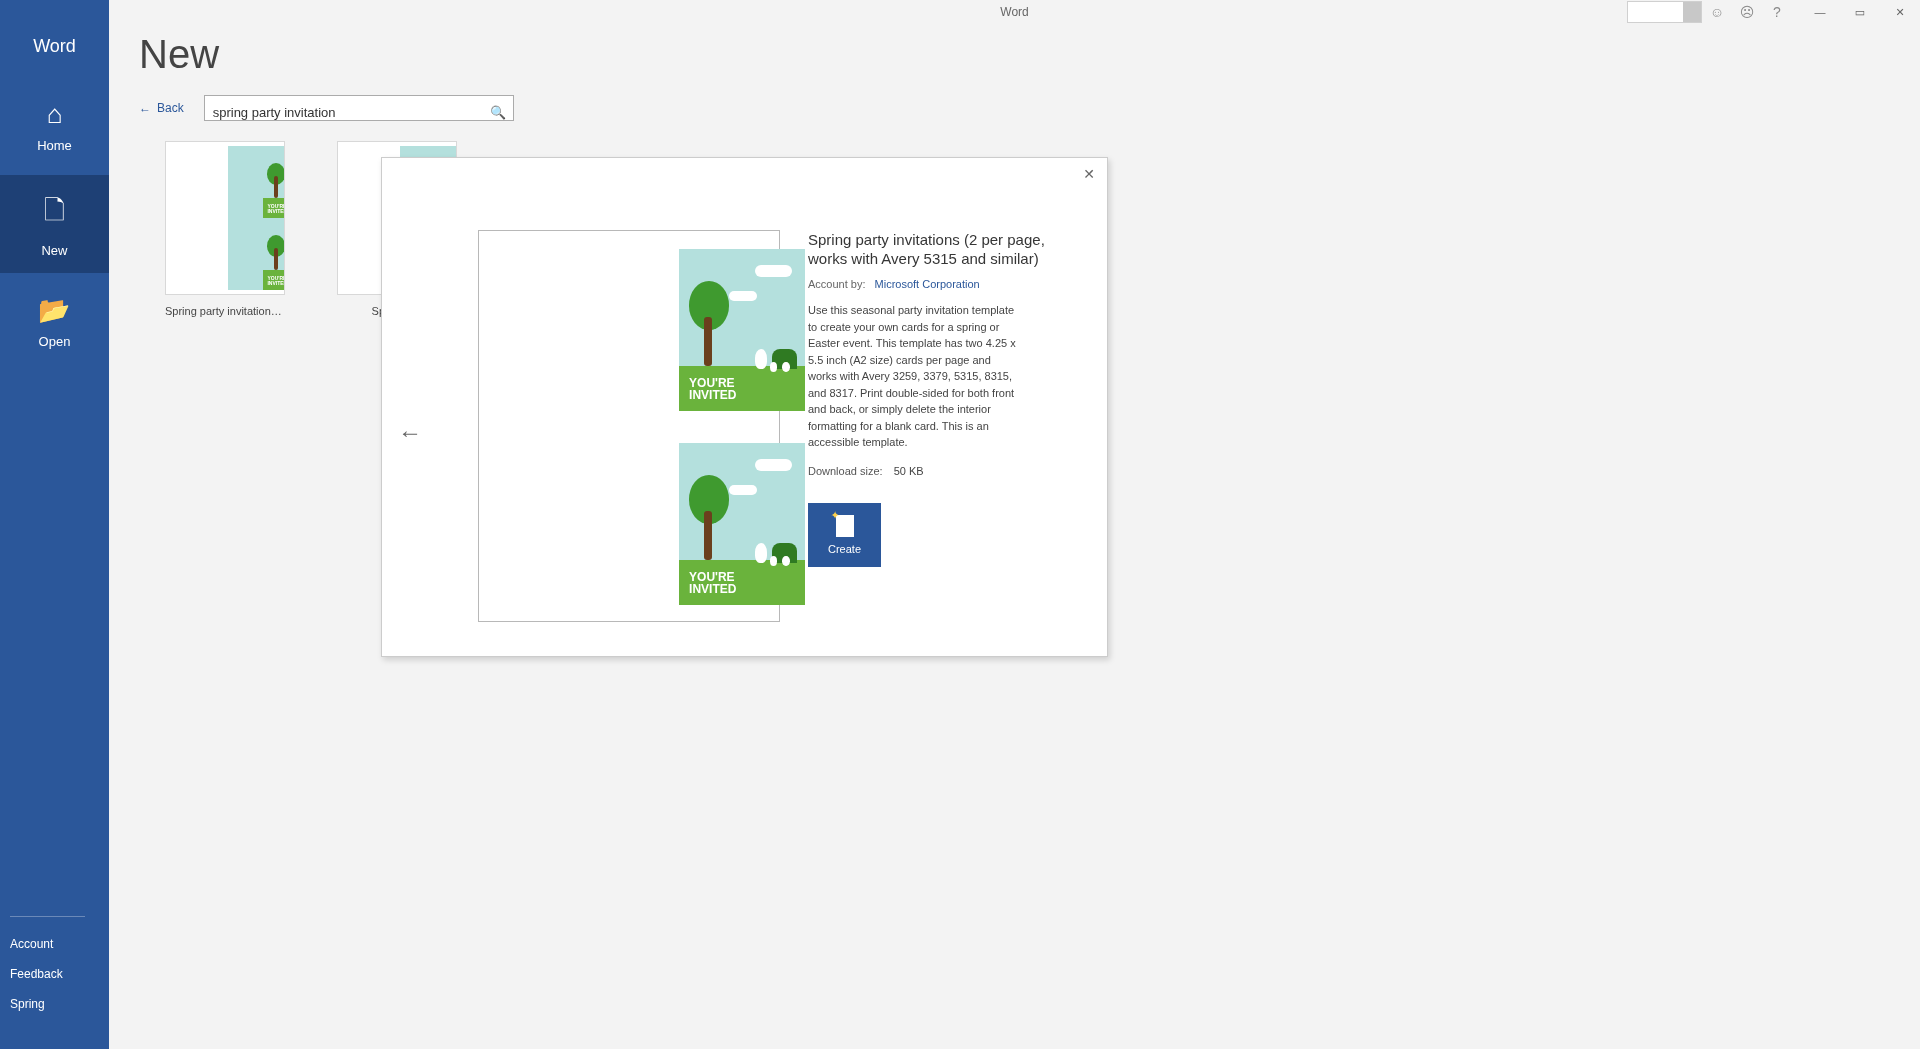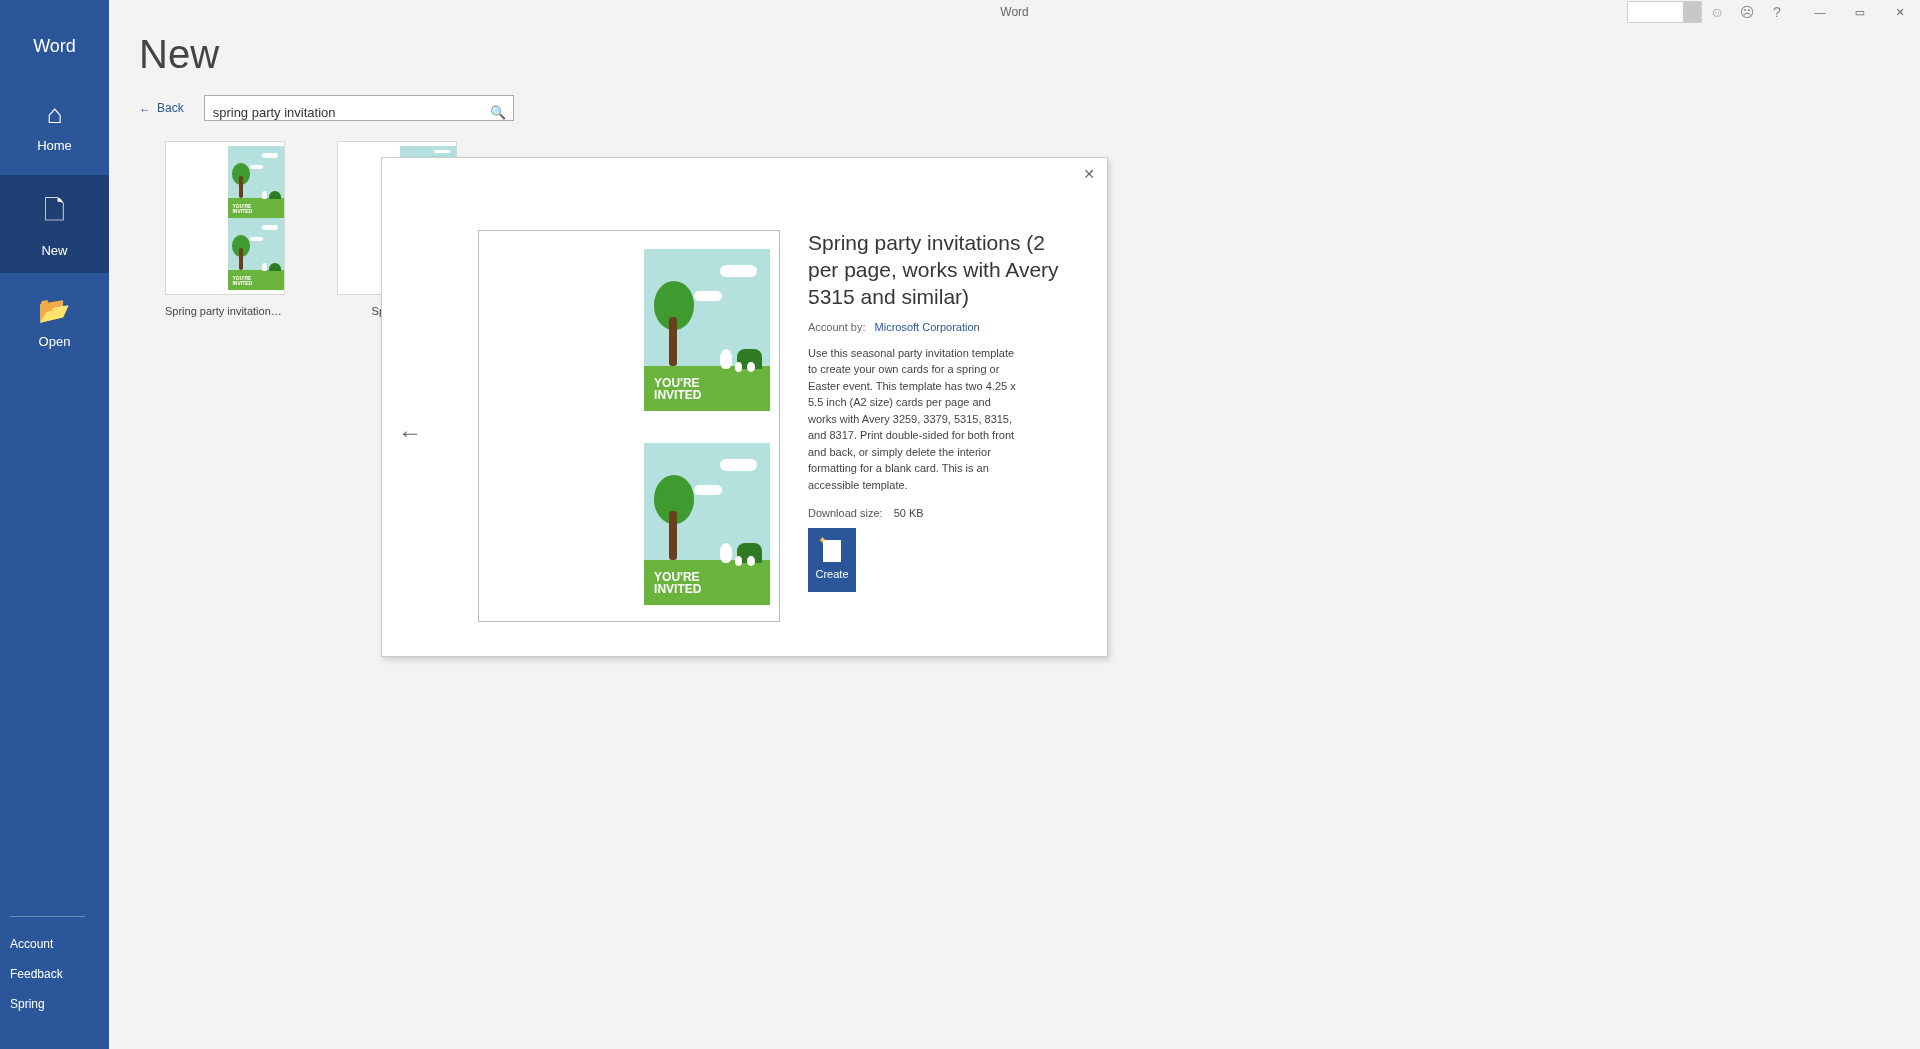--- a/index.html
+++ b/index.html
@@ -51,32 +51,32 @@
 .modal-shadow { position: absolute; left: 381px; top: 157px; width: 727px; height: 500px; background: #fff; border: 1px solid #cccccc; box-shadow: 2px 3px 6px rgba(0,0,0,0.15); }
 .modal-close { position: absolute; top: 8px; right: 12px; color: #666; font-size: 14px; }
 .modal-nav-prev { position: absolute; left: 16px; top: 258px; font-size: 24px; color: #666; }
 .modal-body { position: absolute; left: 96px; top: 72px; right: 30px; bottom: 34px; display: flex; gap: 28px; }
 .preview-pane { width: 302px; height: 392px; background: #fff; border: 1px solid #b8b8b8; position: relative; }
 .preview-pane .card { position: absolute; right: 9px; width: 126px; height: 162px; }
 .preview-pane .card.top { top: 18px; }
 .preview-pane .card.bot { bottom: 16px; }
 
 .info-pane { flex: 1; }
-.info-title { font-size: 21px; font-weight: 400; color: #363636; line-height: 1.28; margin-bottom: 10px; }
+.info-title { font-size: 15px; font-weight: 400; color: #363636; line-height: 1.28; margin-bottom: 10px; }
 .provided { font-size: 11px; color: #666; margin-bottom: 12px; }
 .provided .link { color: #2b579a; margin-left: 6px; }
 .desc { font-size: 11px; color: #444; line-height: 1.5; margin-bottom: 14px; max-width: 212px; }
-.download-size { font-size: 11px; color: #444; margin-bottom: 9px; }
+.download-size { font-size: 11px; color: #444; margin-bottom: 26px; }
 .download-size .lbl { color: #555; margin-right: 8px; }
-.create-btn { width: 48px; height: 64px; background: #2b579a; color: #fff; display: flex; flex-direction: column; align-items: center; justify-content: center; font-size: 11px; }
+.create-btn { width: 73px; height: 64px; background: #2b579a; color: #fff; display: flex; flex-direction: column; align-items: center; justify-content: center; font-size: 11px; }
 .create-btn .doc-icon { width: 18px; height: 22px; background: #fff; margin-bottom: 6px; position: relative; }
 .create-btn .doc-icon::before { content: "✦"; position: absolute; top: -6px; left: -5px; color: #ffd24d; font-size: 11px; }
 
 
-.inv-card { width: 100%; height: 100%; background: linear-gradient(#b4e0dd 0%, #b4e0dd 72%, #6ab33c 72%, #6ab33c 100%); position: relative; overflow: hidden; }
+.inv-card { width: 100%; height: 100%; background: linear-gradient(#b4e0dd 0%, #b4e0dd 72%, #6ab33c 72%, #6ab33c 100%); position: relative; overflow: hidden; margin-left: 35px; }
 .inv-card .cloud { position: absolute; background: #fff; border-radius: 10px; }
 .inv-card .c1 { width: 30%; height: 7%; top: 10%; right: 10%; }
 .inv-card .c2 { width: 22%; height: 6%; top: 26%; left: 40%; }
 .inv-card .trunk { position: absolute; left: 20%; bottom: 28%; width: 6%; height: 30%; background: #6b3f1d; border-radius: 3px; }
 .inv-card .crown { position: absolute; left: 8%; bottom: 50%; width: 32%; height: 30%; background: #3f9a2f; border-radius: 50%; }
 .inv-card .bunny { position: absolute; right: 30%; bottom: 26%; width: 10%; height: 12%; background: #fff; border-radius: 50% 50% 40% 40%; }
 .inv-card .bush { position: absolute; right: 6%; bottom: 26%; width: 20%; height: 12%; background: #2f7a22; border-radius: 8px 8px 0 0; }
 .inv-card .txt { position: absolute; left: 8%; bottom: 6%; color: #fff; font-weight: 700; font-size: 10px; line-height: 1; }
 .inv-card.big .txt { font-size: 12px; }
 .inv-card .flower { position: absolute; bottom: 24%; width: 6%; height: 6%; background: #fff; border-radius: 50%; }

